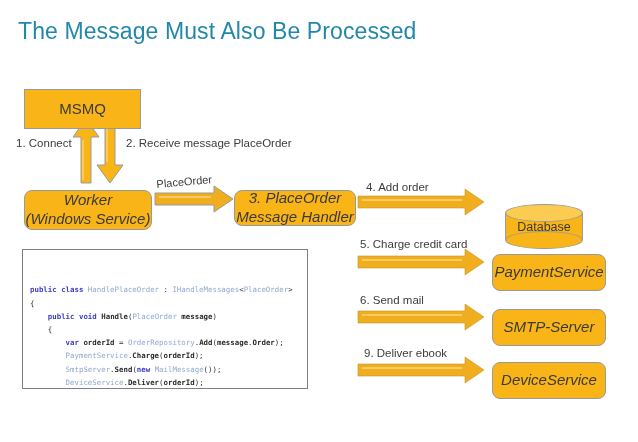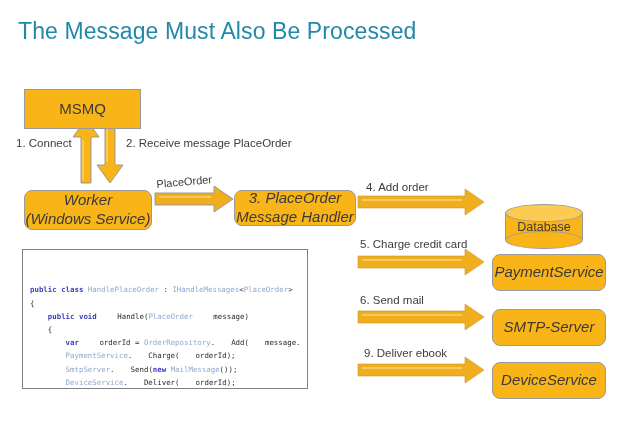--- a/index.html
+++ b/index.html
@@ -136,21 +136,21 @@
     font-family: "DejaVu Sans Mono", monospace;
     font-size: 7.4px;
     line-height: 13.2px;
     color: #2b2b2b;
     overflow: hidden;
     white-space: pre;
   }
   .code-line { white-space: pre; }
   .kw   { color: #3c3cc8; font-weight: bold; }
   .typ  { color: #8fa9cf; }
-  .id   { color: #2b2b2b; font-weight: normal; margin-left: 16px; }
+  .id   { color: #2b2b2b; font-weight: bold; }
   .pln  { color: #2b2b2b; }
 </style>
 </head>
 <body>
 
 <div id="slide">
 
   <div class="title">The Message Must Also Be Processed</div>
 
   <svg class="arrow-layer" viewBox="0 0 638 442" width="638" height="442" xmlns="http://www.w3.org/2000/svg">

